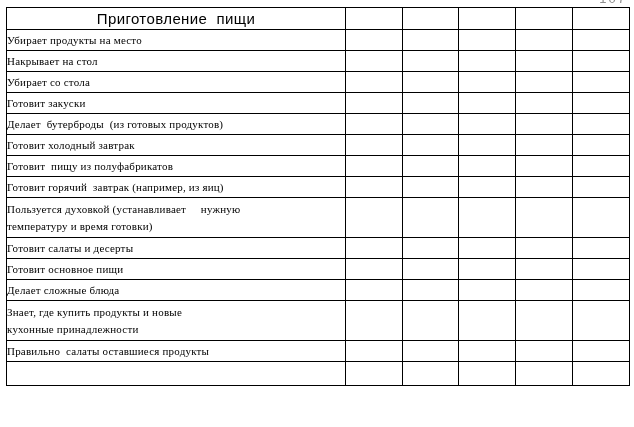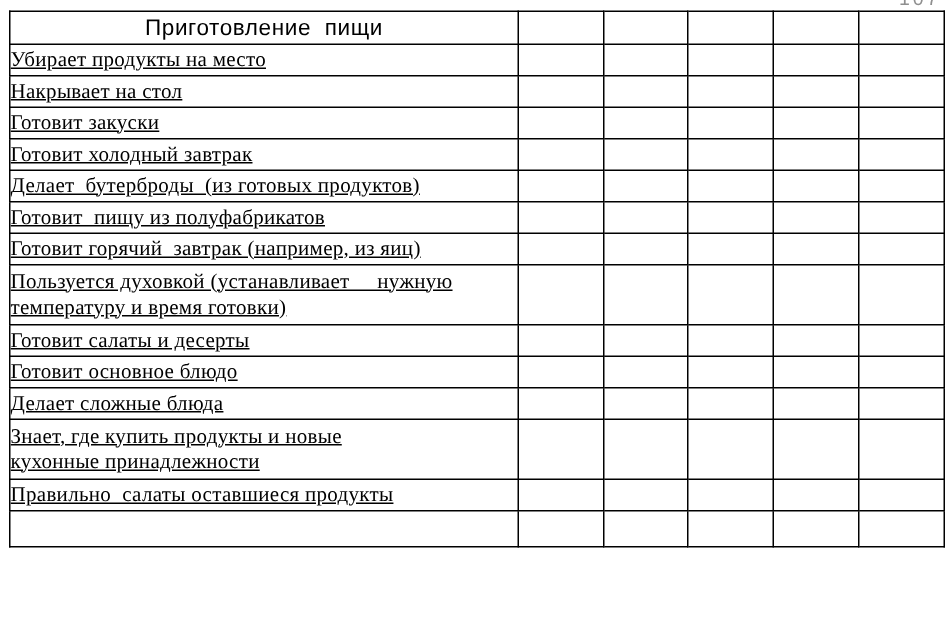--- a/index.html
+++ b/index.html
@@ -56,27 +56,26 @@
   tbody tr {
     height: 21px;
   }
   tbody tr.double {
     height: 40px;
   }
   tbody tr.partial {
     height: 24px;
   }
   td.task-cell {
-    font-size: 14px;
+    font-size: 11px;
     line-height: 17px;
     padding: 1px 3px 1px 4px;
     vertical-align: middle;
     white-space: pre-wrap;
     letter-spacing: 0.2px;
-    text-decoration: underline;
   }
 </style>
 </head>
 <body>
 
 <div class="page">
 
   <div class="corner-number">107</div>
 
   <table class="checklist">
@@ -109,37 +108,45 @@
         </tr>
         <tr>
       <td class="task-cell">Накрывает на стол</td>
     <td></td>
           <td></td>
           <td></td>
           <td></td>
           <td></td>
         </tr>
         <tr>
+      <td class="task-cell">Убирает со стола</td>
+    <td></td>
+          <td></td>
+          <td></td>
+          <td></td>
+          <td></td>
+        </tr>
+        <tr>
       <td class="task-cell">Готовит закуски</td>
     <td></td>
           <td></td>
           <td></td>
           <td></td>
           <td></td>
         </tr>
         <tr>
+      <td class="task-cell">Делает  бутерброды  (из готовых продуктов)</td>
+    <td></td>
+          <td></td>
+          <td></td>
+          <td></td>
+          <td></td>
+        </tr>
+        <tr>
       <td class="task-cell">Готовит холодный завтрак</td>
-    <td></td>
-          <td></td>
-          <td></td>
-          <td></td>
-          <td></td>
-        </tr>
-        <tr>
-      <td class="task-cell">Делает  бутерброды  (из готовых продуктов)</td>
     <td></td>
           <td></td>
           <td></td>
           <td></td>
           <td></td>
         </tr>
         <tr>
       <td class="task-cell">Готовит  пищу из полуфабрикатов</td>
     <td></td>
           <td></td>
@@ -166,21 +173,21 @@
         </tr>
         <tr>
       <td class="task-cell">Готовит салаты и десерты</td>
     <td></td>
           <td></td>
           <td></td>
           <td></td>
           <td></td>
         </tr>
         <tr>
-      <td class="task-cell">Готовит основное блюдо</td>
+      <td class="task-cell">Готовит основное пищи</td>
     <td></td>
           <td></td>
           <td></td>
           <td></td>
           <td></td>
         </tr>
         <tr>
       <td class="task-cell">Делает сложные блюда</td>
     <td></td>
           <td></td>

